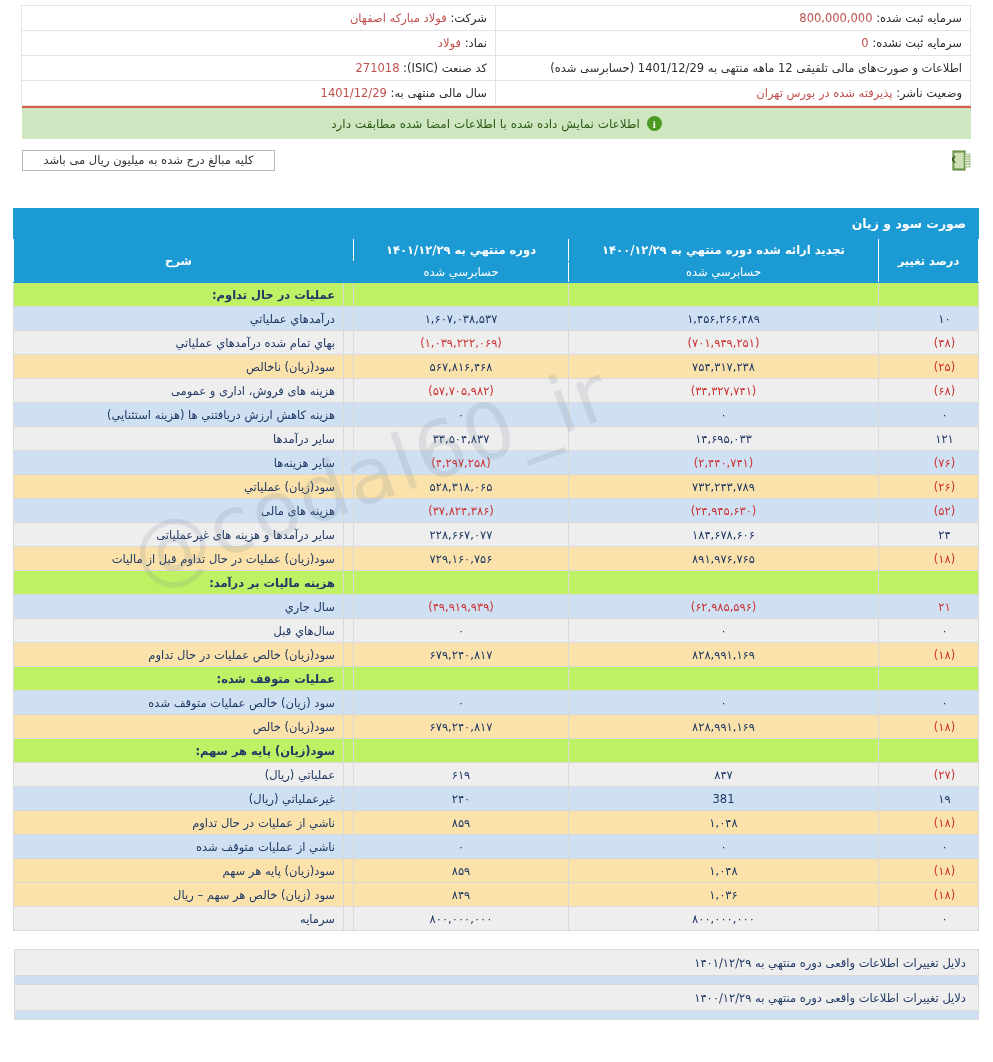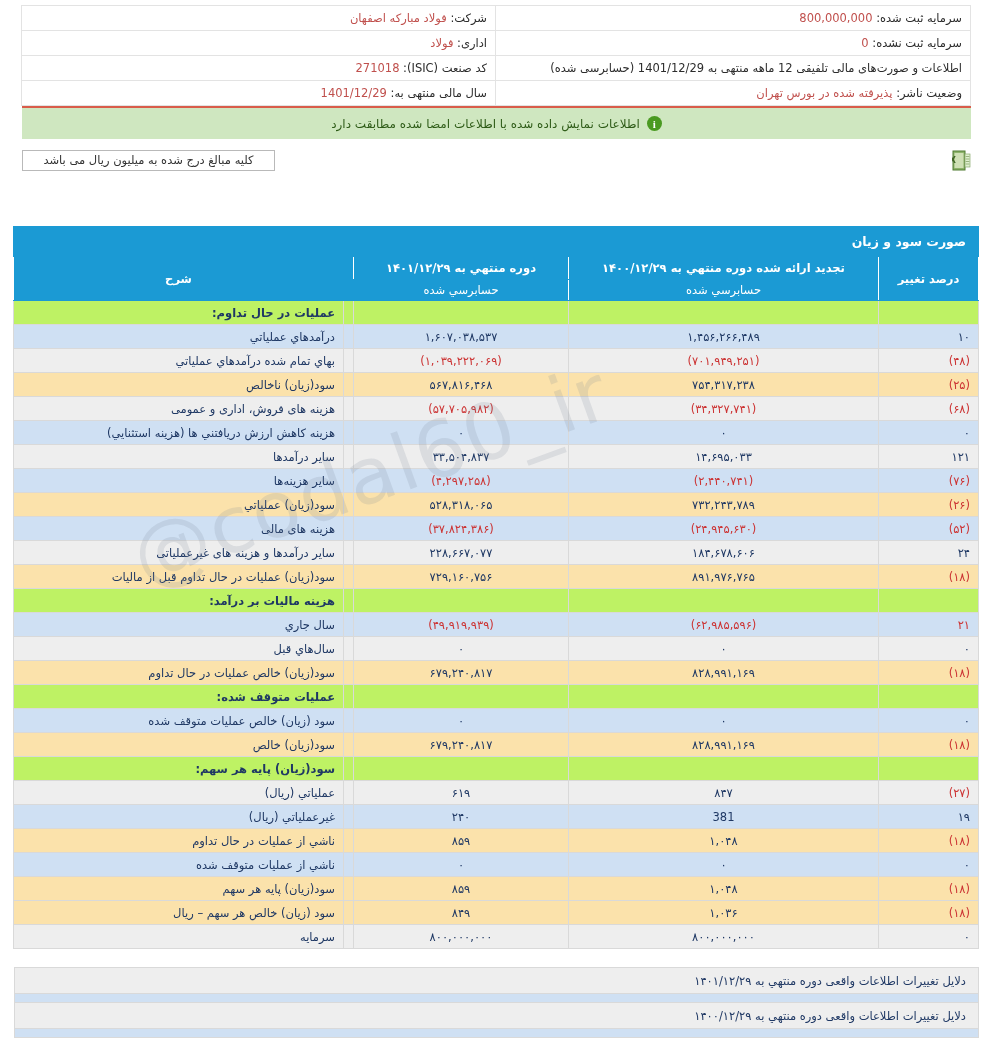--- a/index.html
+++ b/index.html
@@ -88,21 +88,21 @@
     display: flex; align-items: center; justify-content: center;
     padding: 0 6px;
   }
   .xls-btn {
     width: 20px; height: 22px;
     display: inline-flex; align-items: center; justify-content: center;
     cursor: pointer;
   }
 
   
-  .stmt-wrap { margin: 52px 14px 0 14px; width: 762px; border-radius: 15px; }
+  .stmt-wrap { margin: 34px 14px 0 14px; width: 762px; border-radius: 15px; }
   table.stmt {
     width: 965px;
     border-collapse: collapse;
     table-layout: fixed;
     font-size: 11.5px;
   }
   table.stmt col.c-desc { width: 330px; }
   table.stmt col.c-gap  { width: 10px;  }
   table.stmt col.c-cur  { width: 215px; }
   table.stmt col.c-prev { width: 310px; }
@@ -138,21 +138,21 @@
   td.cell {
     border: 1px solid #d9d9d9;
     height: 24px;
     padding: 2px 8px;
     vertical-align: middle;
     white-space: nowrap;
     overflow: hidden;
   }
   td.desc { text-align: right; color: #1f3864; }
   td.num  { text-align: center; color: #1f3864; direction: ltr; unicode-bidi: embed; }
-  td.pct  { text-align: right; color: #1f3864; direction: ltr; unicode-bidi: embed; padding-left: 40px; }
+  td.pct  { text-align: center; color: #1f3864; direction: ltr; unicode-bidi: embed; padding-left: 40px; }
   td.neg, .neg { color: #cc3333 !important; }
 
   tr.r-head td.cell   { background: #bef264; font-weight: bold; color: #1f3864; }
   tr.r-head td.desc   { color: #1f3864; }
   tr.r-blue td.cell   { background: #cfe0f3; }
   tr.r-gray td.cell   { background: #eeeeee; }
   tr.r-gold td.cell   { background: #fbe2ab; }
 
   
   .footnotes { margin: 18px 14px 18px 14px; width: 965px; }
@@ -185,21 +185,21 @@
             <span class="lbl">شرکت:</span>
             <span class="val">فولاد مبارکه اصفهان</span>
           </td>
         </tr>
         <tr>
           <td class="lbl-cell">
             <span class="lbl">سرمایه ثبت نشده:</span>
             <span class="val-num">0</span>
           </td>
           <td class="lbl-cell">
-            <span class="lbl">اداری:</span>
+            <span class="lbl">نماد:</span>
             <span class="val">فولاد</span>
           </td>
         </tr>
         <tr>
           <td class="lbl-cell">
             <span class="lbl">اطلاعات و صورت‌های مالی تلفیقی  12 ماهه منتهی به 1401/12/29 (حسابرسی شده)</span>
           </td>
           <td class="lbl-cell">
             <span class="lbl">کد صنعت (ISIC):</span>
             <span class="val-num">271018</span>

